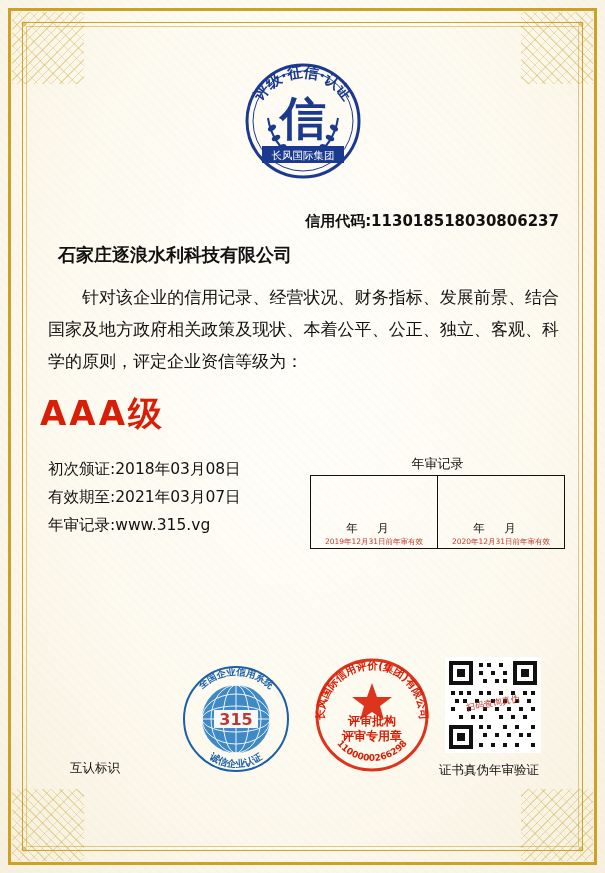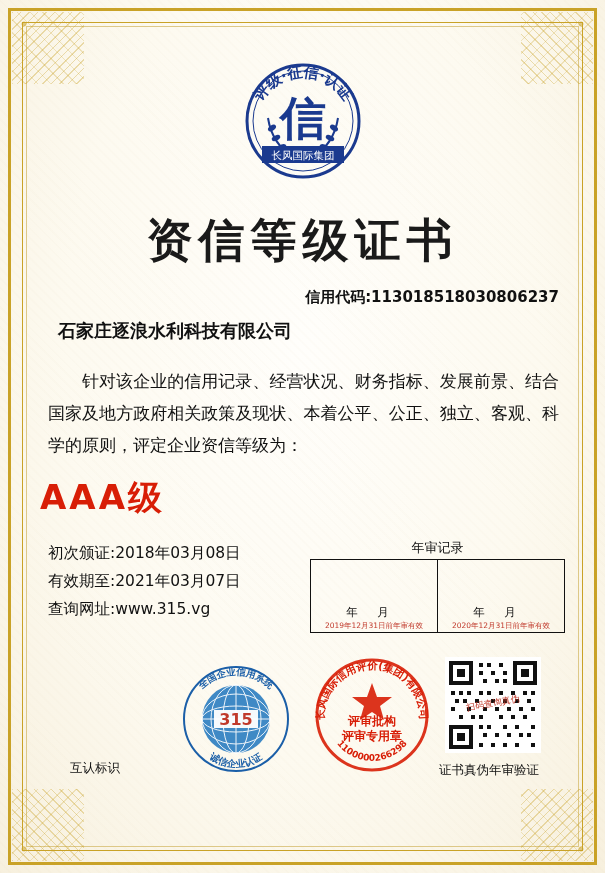--- a/index.html
+++ b/index.html
@@ -80,21 +80,21 @@
   }
   .company{
     margin-top:12px;
     font-size:18px;
     font-weight:bold;
     color:#111;
     font-family:"DejaVu Sans", sans-serif;
     padding-left:18px;
   }
   .para{
-    margin-top:22px;
+    margin-top:14px;
     font-size:17px;
     line-height:32px;
     color:#111;
     font-family:"DejaVu Sans", sans-serif;
     text-align:justify;
     padding:0 6px 0 8px;
   }
   .para .indent{display:inline-block;width:34px;}
   .grade{
     margin-top:14px;
@@ -226,35 +226,34 @@
           </g>
 
           <text x="75" y="88" text-anchor="middle" font-family="DejaVu Sans, sans-serif" font-size="46" font-weight="bold" fill="#1b3a8f">信</text>
 
           <rect x="34" y="100" width="82" height="17" fill="#1b3a8f"></rect>
           <text x="75" y="113" text-anchor="middle" font-family="DejaVu Sans, sans-serif" font-size="10.5" fill="#ffffff">长风国际集团</text>
         </svg>
       </div>
     </div>
 
-    <div class="title">资信等级证书</div>
 
     <div class="code-line">信用代码:113018518030806237</div>
 
     <div class="company">石家庄逐浪水利科技有限公司</div>
 
     <div class="para"><span class="indent"></span><span>针对该企业的信用记录、经营状况、财务指标、发展前景、结合国家及地方政府相关政策及现状、本着公平、公正、独立、客观、科学的原则，评定企业资信等级为：</span></div>
 
     <div class="grade">AAA级</div>
 
     <div class="mid">
       <div class="info">
         <div>初次颁证:2018年03月08日</div>
         <div>有效期至:2021年03月07日</div>
-        <div>查询网址:www.315.vg</div>
+        <div>年审记录:www.315.vg</div>
       </div>
       <div class="review">
         <div class="review-title">年审记录</div>
         <div class="review-grid">
           <div class="review-cell">
             <div class="cell-ym">年 月</div>
             <div class="cell-note">2019年12月31日前年审有效</div>
           </div>
           <div class="review-cell">
             <div class="cell-ym">年 月</div>

